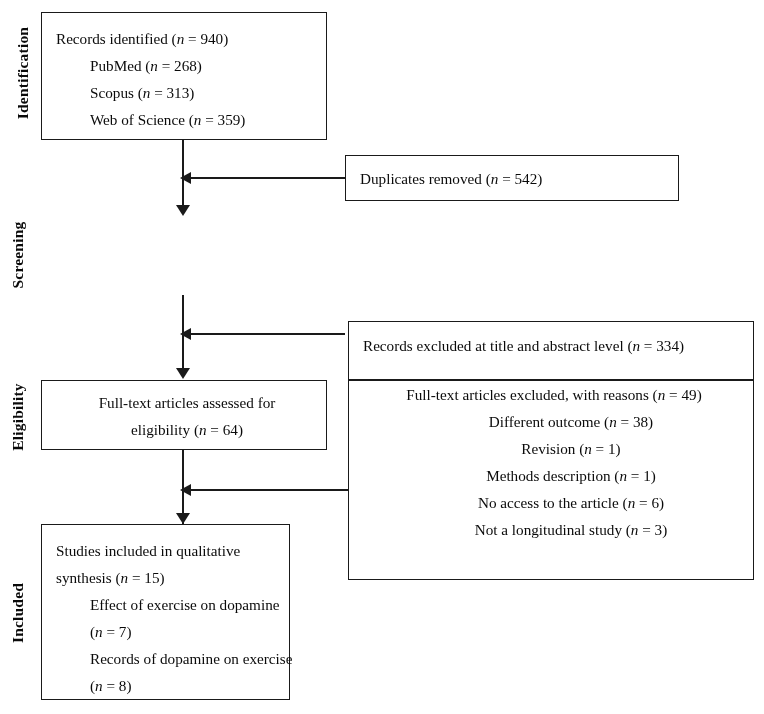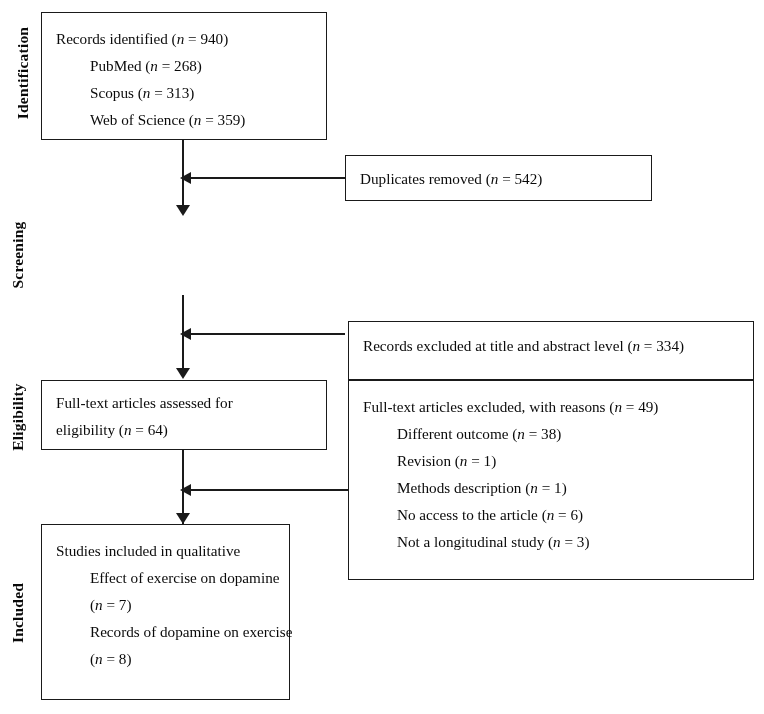--- a/index.html
+++ b/index.html
@@ -107,54 +107,55 @@
 
   <div class="box" style="left:41px; top:12px; width:286px; height:128px;">
     <div class="box-text">
       <div class="line">Records identified (<i class="n">n</i> = 940)</div>
       <div class="line indent">PubMed (<i class="n">n</i> = 268)</div>
       <div class="line indent">Scopus (<i class="n">n</i> = 313)</div>
       <div class="line indent">Web of Science (<i class="n">n</i> = 359)</div>
     </div>
   </div>
 
-  <div class="box" style="left:345px; top:155px; width:307px; height:46px;">
+  <div class="box" style="left:345px; top:155px; width:334px; height:46px;">
     <div class="box-text" style="top:9px;">
       <div class="line">Duplicates removed (<i class="n">n</i> = 542)</div>
     </div>
   </div>
 
 
   <div class="box" style="left:348px; top:297px; width:406px; height:59px;margin-top:24px;">
     <div class="box-text" style="top:10px;">
       <div class="line">Records excluded at title and abstract level (<i class="n">n</i> = 334)</div>
     </div>
   </div>
 
   <div class="box" style="left:41px; top:380px; width:286px; height:70px;">
-    <div class="box-text" style="top:8px;">
+    <div class="box-text" style="top:8px;text-align:center;">
       <div class="line">Full-text articles assessed for</div>
       <div class="line">eligibility (<i class="n">n</i> = 64)</div>
     </div>
   </div>
 
   <div class="box" style="left:348px; top:380px; width:406px; height:200px;">
-    <div class="box-text" style="top:12px;">
+    <div class="box-text" style="top:0;text-align:center;">
       <div class="line">Full-text articles excluded, with reasons (<i class="n">n</i> = 49)</div>
       <div class="line indent">Different outcome (<i class="n">n</i> = 38)</div>
       <div class="line indent">Revision (<i class="n">n</i> = 1)</div>
       <div class="line indent">Methods description (<i class="n">n</i> = 1)</div>
       <div class="line indent">No access to the article (<i class="n">n</i> = 6)</div>
       <div class="line indent">Not a longitudinal study (<i class="n">n</i> = 3)</div>
     </div>
   </div>
 
   <div class="box" style="left:41px; top:524px; width:249px; height:176px;">
     <div class="box-text" style="top:12px;">
       <div class="line">Studies included in qualitative</div>
+      <div class="line">synthesis (<i class="n">n</i> = 15)</div>
       <div class="line indent">Effect of exercise on dopamine</div>
       <div class="line indent">(<i class="n">n</i> = 7)</div>
       <div class="line indent">Records of dopamine on exercise</div>
       <div class="line indent">(<i class="n">n</i> = 8)</div>
     </div>
   </div>
 
 </div>
 
 </body></html>

